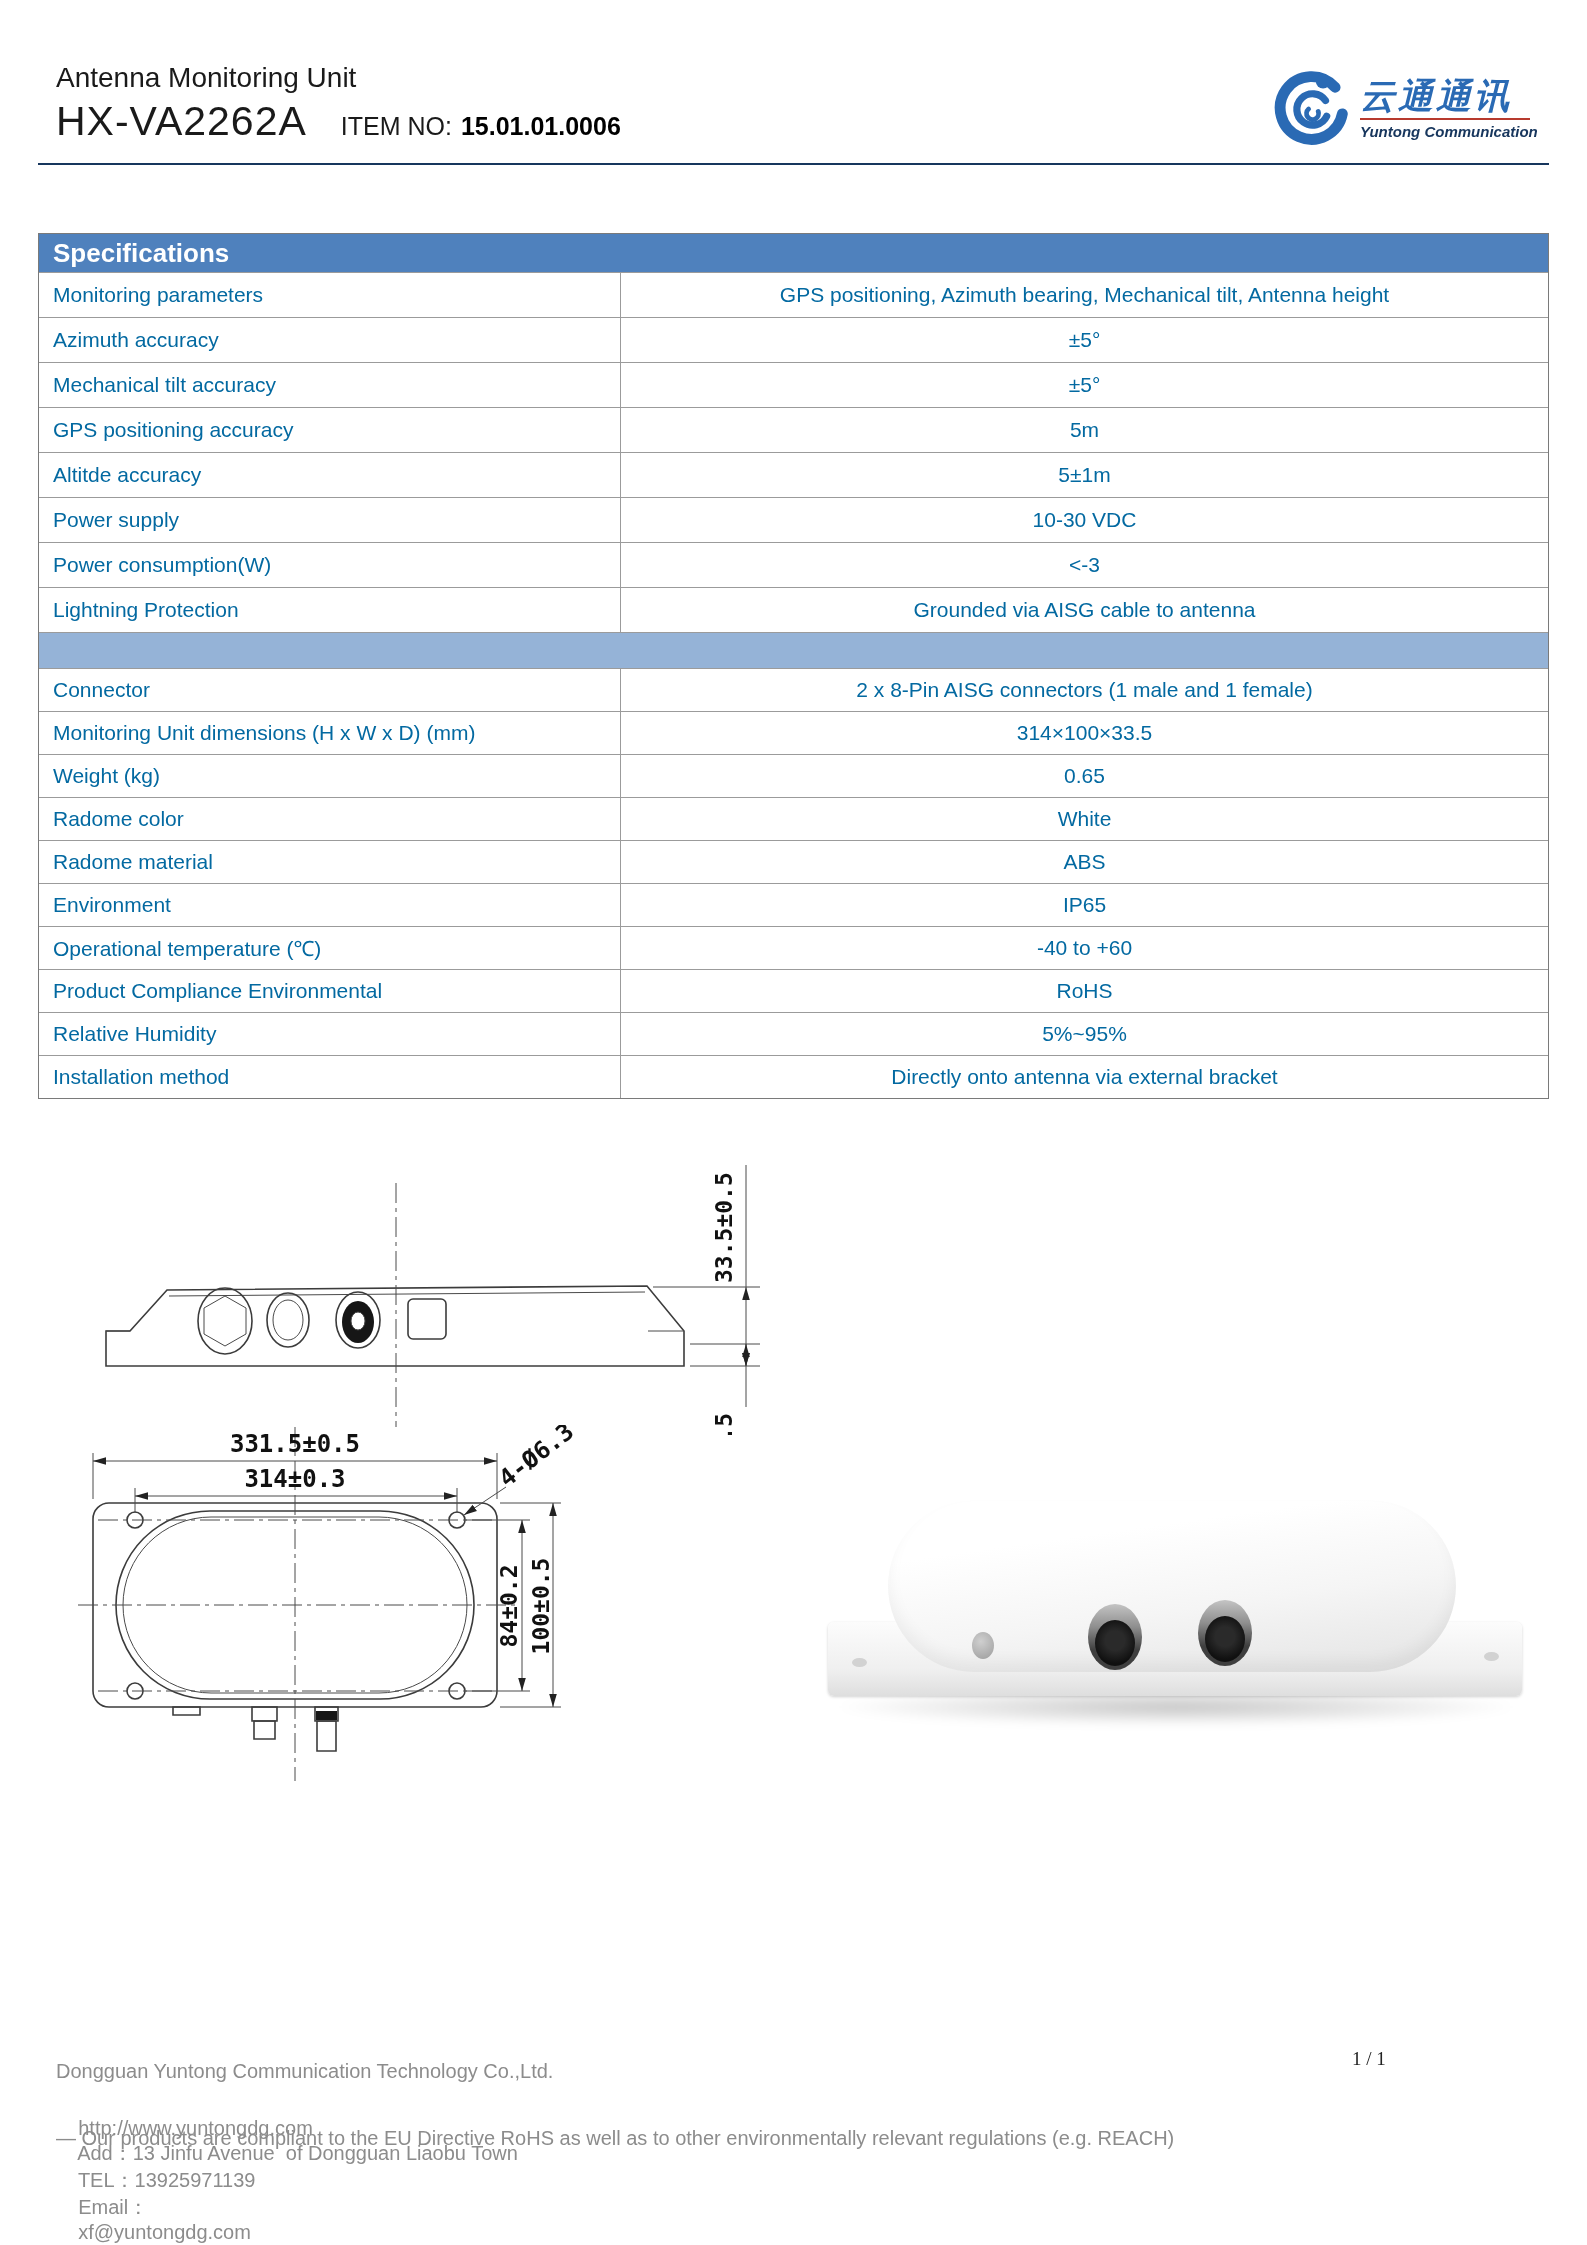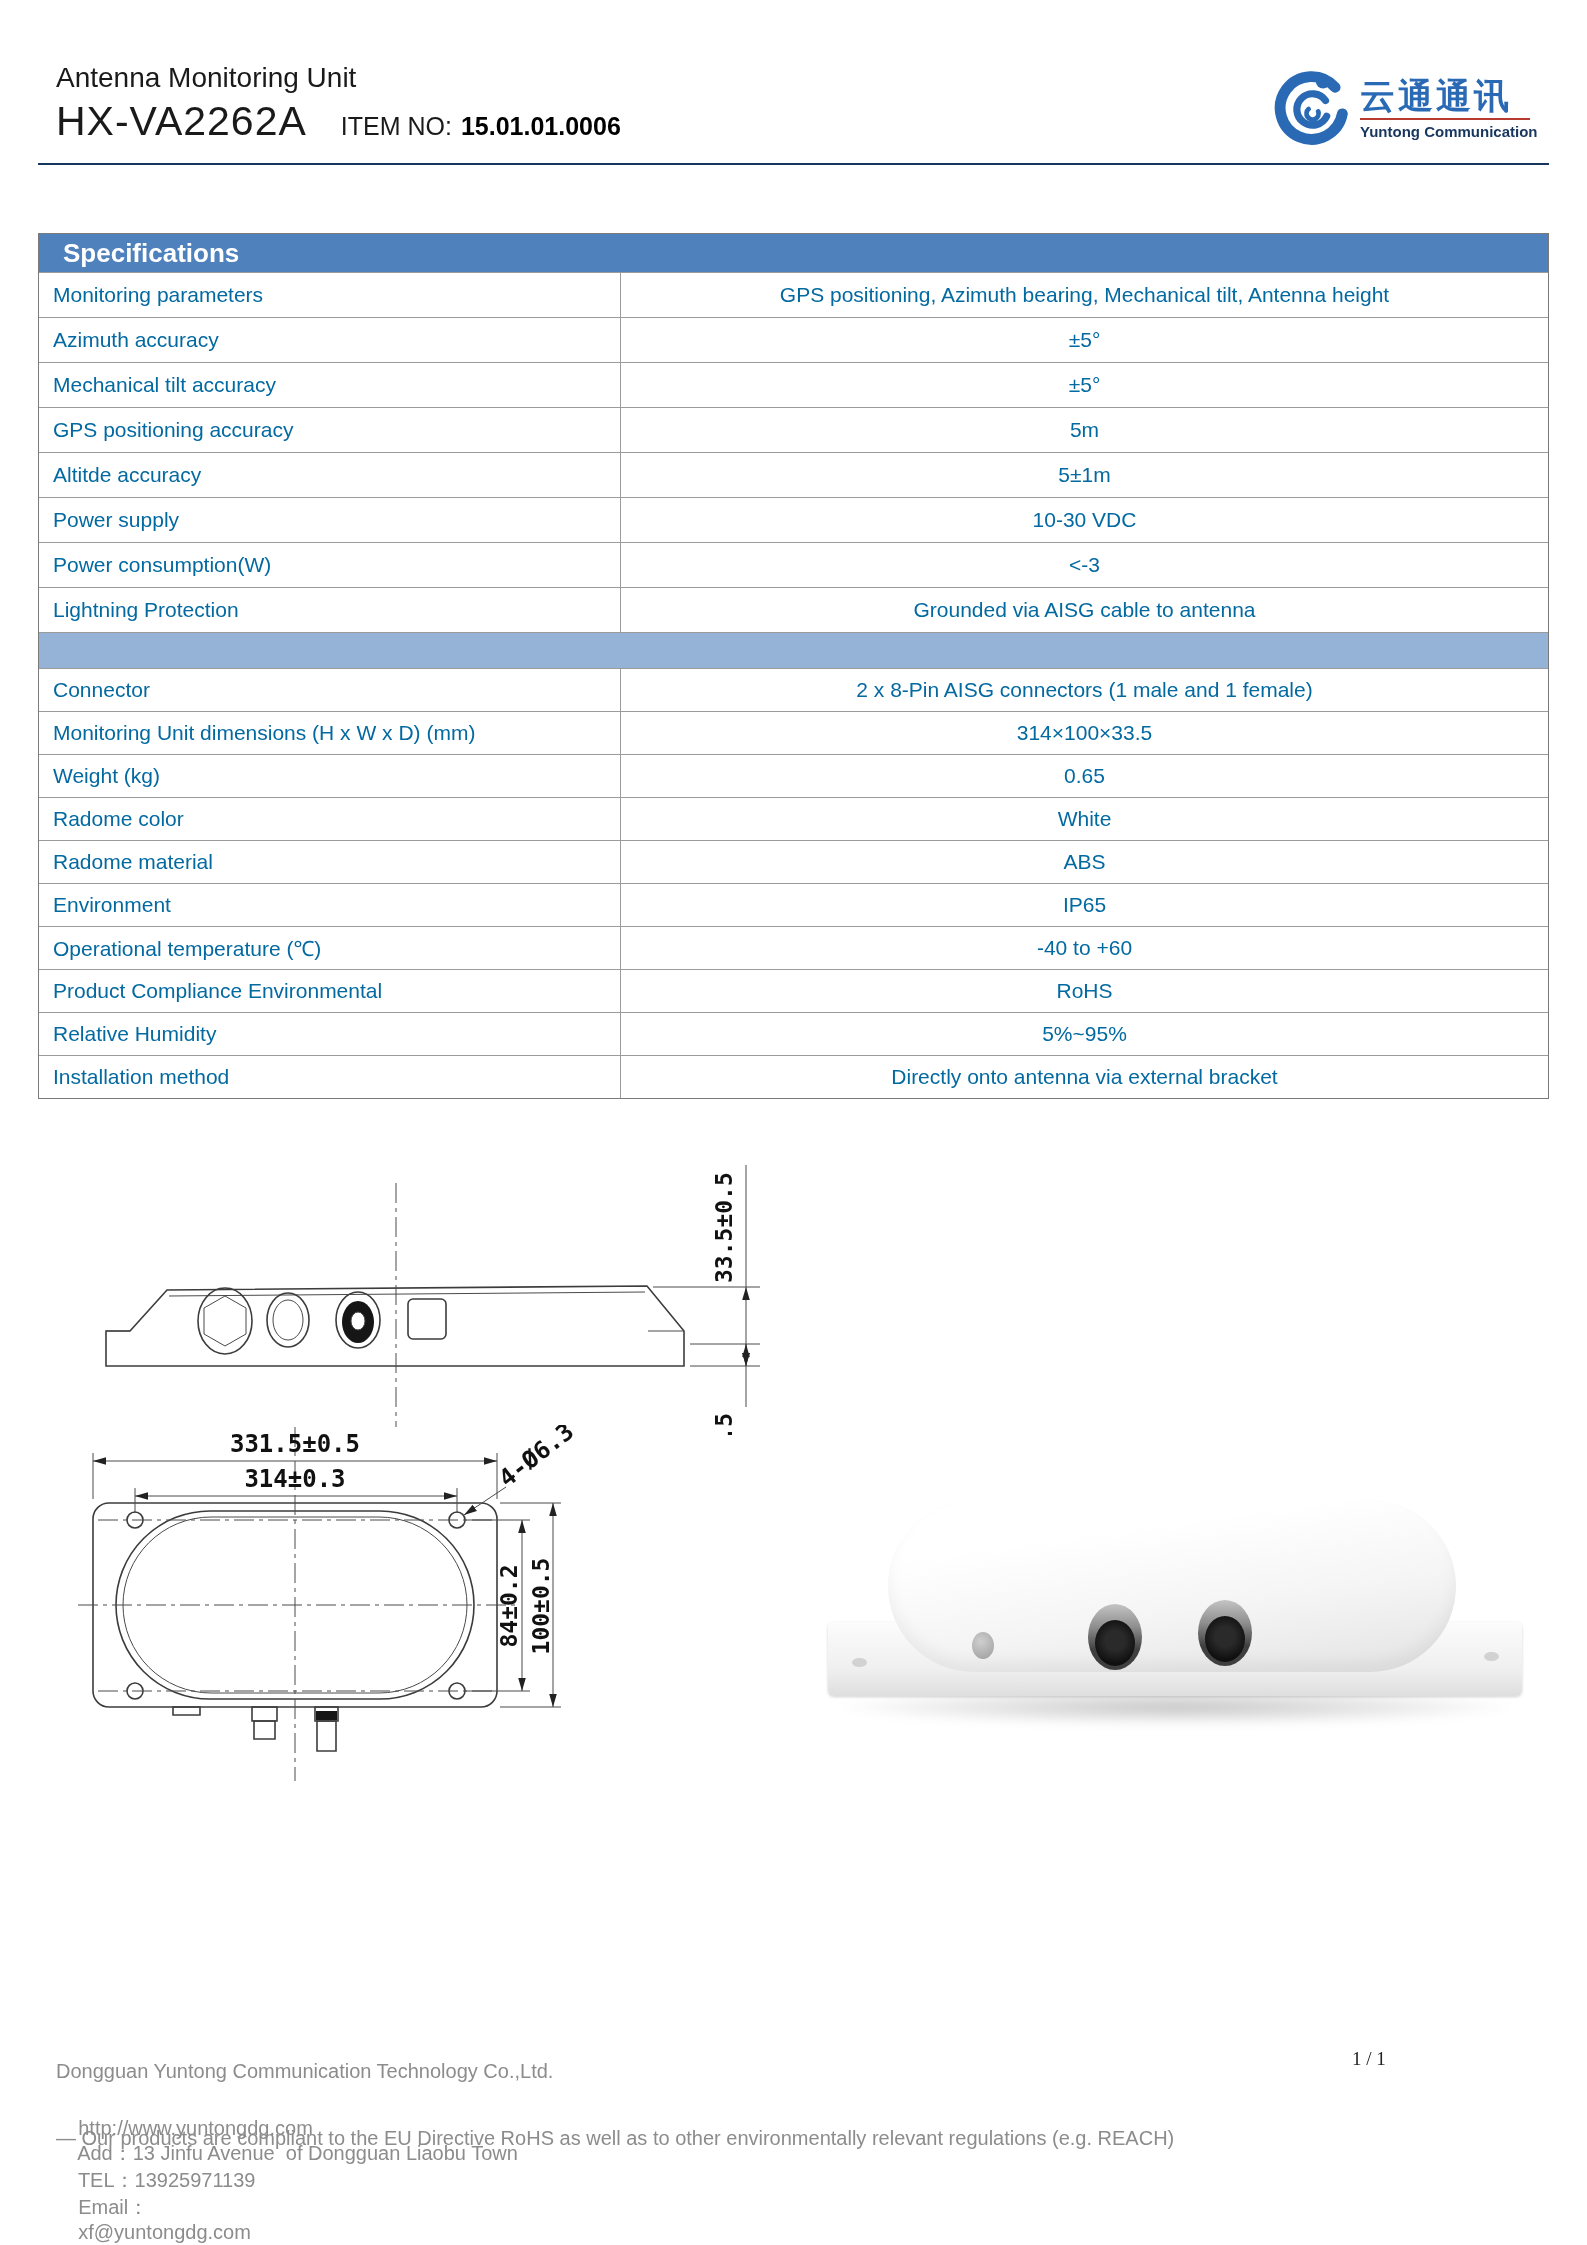--- a/index.html
+++ b/index.html
@@ -7,31 +7,31 @@
         font-family:"Liberation Sans",sans-serif;overflow:hidden;color:#111;}
 
   
   .header-title{position:absolute;left:56px;top:62px;font-size:28px;color:#1a1a1a;}
   .model-row{position:absolute;left:56px;top:98px;display:flex;align-items:baseline;}
   .model{font-size:41px;color:#1a1a1a;letter-spacing:1px;}
   .itemno-label{font-size:25px;margin-left:34px;color:#1a1a1a;}
   .itemno-value{font-size:25px;font-weight:bold;margin-left:9px;color:#000;}
   .rule{position:absolute;left:38px;top:163px;width:1511px;height:2px;background:#17365d;}
 
-  .logo{position:absolute;left:1272px;top:68px;display:flex;gap:10px;align-items:center;}
+  .logo{position:absolute;left:1272px;top:68px;display:flex;gap:10px;align-items:center;font-style:italic;}
   .logo-icon{width:78px;height:82px;}
   .logo-text{display:flex;flex-direction:column;}
   .logo-cn{font-size:35px;font-weight:bold;color:#2a6ab4;letter-spacing:3px;line-height:1.05;}
   .logo-underline{height:2px;background:#b73a2e;margin:4px 0 3px;width:170px;}
   .logo-en{font-size:15px;font-weight:bold;color:#17365d;}
 
   
   .table{position:absolute;left:38px;top:233px;width:1511px;border:1px solid #7a7a7a;box-sizing:border-box;background:#fff;}
   .thead{height:38px;background:#4f81bd;color:#fff;font-weight:bold;font-size:26px;
-         display:flex;align-items:center;padding-left:24px;}
+         display:flex;align-items:center;padding-left:14px;}
   .trow{display:flex;border-top:1px solid #9b9b9b;font-size:21px;color:#0369a1;}
   .g1 .trow{height:44px;}
   .g2 .trow{height:42px;}
   .cell-l{width:582px;display:flex;align-items:center;padding-left:14px;
           border-right:1px solid #9b9b9b;box-sizing:border-box;}
   .cell-v{flex:1;display:flex;align-items:center;justify-content:center;text-align:center;}
   .tsep{height:35px;background:#95b3d7;border-top:1px solid #9b9b9b;}
 
   
   .dwg{position:absolute;}

